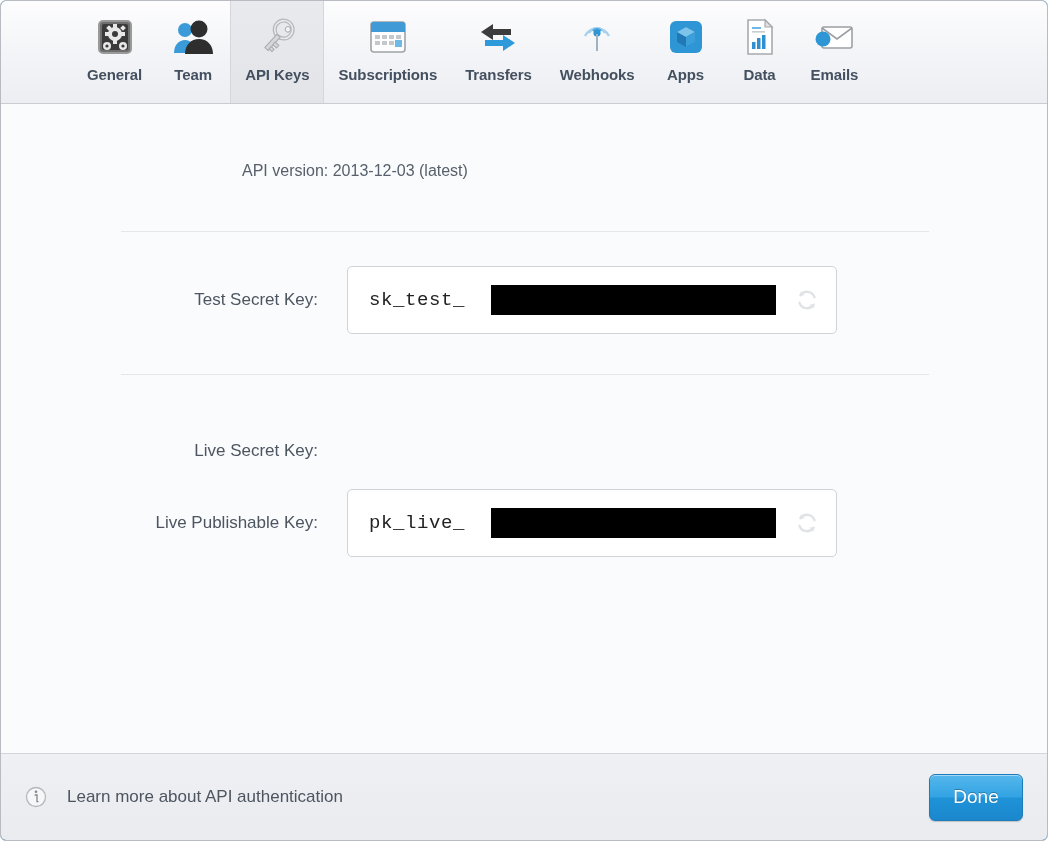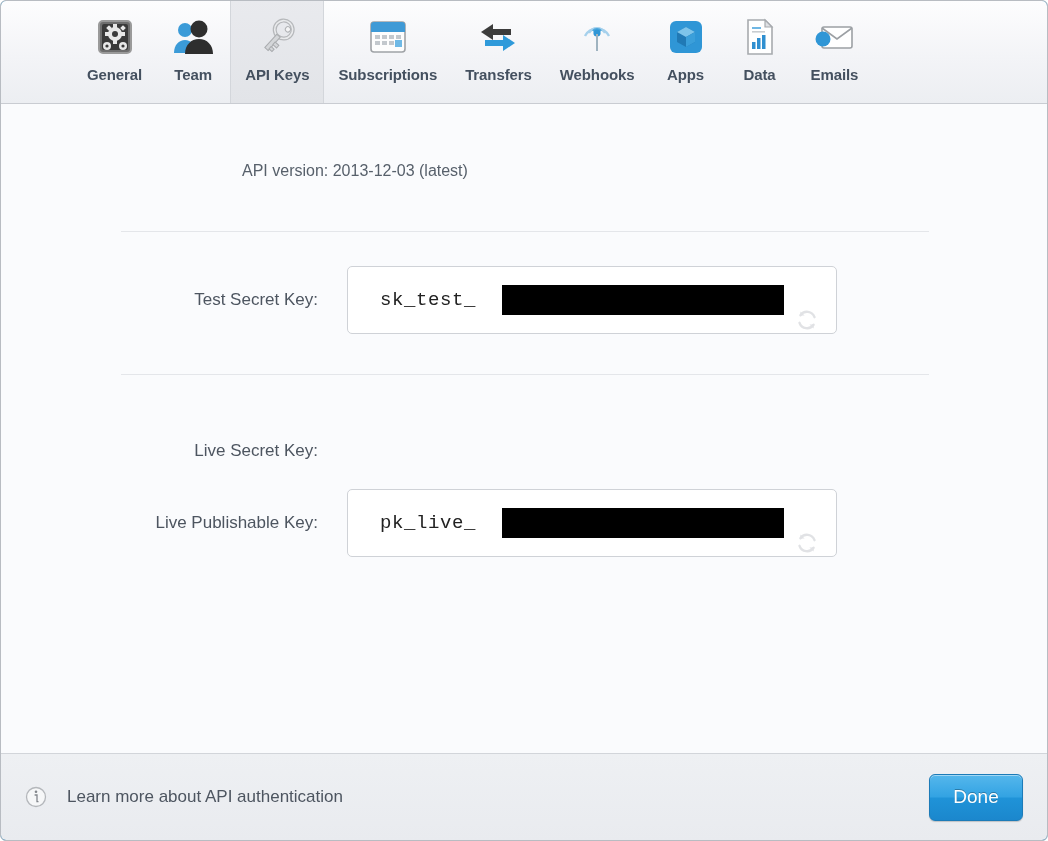--- a/index.html
+++ b/index.html
@@ -113,22 +113,22 @@
     white-space: nowrap;
   }
 
   .key-box {
     width: 490px;
     height: 68px;
     background: #ffffff;
     border: 1px solid #cfd2d7;
     border-radius: 5px;
     display: flex;
-    align-items: flex-end;
-    padding: 0 16px 0 32px;
+    align-items: center;
+    padding: 0 16px 0 21px;
     position: relative;
   }
 
   .key-text-wrap {
     flex: 1 1 auto;
     display: flex;
     align-items: center;
     position: relative;
     height: 100%;
     overflow: hidden;

